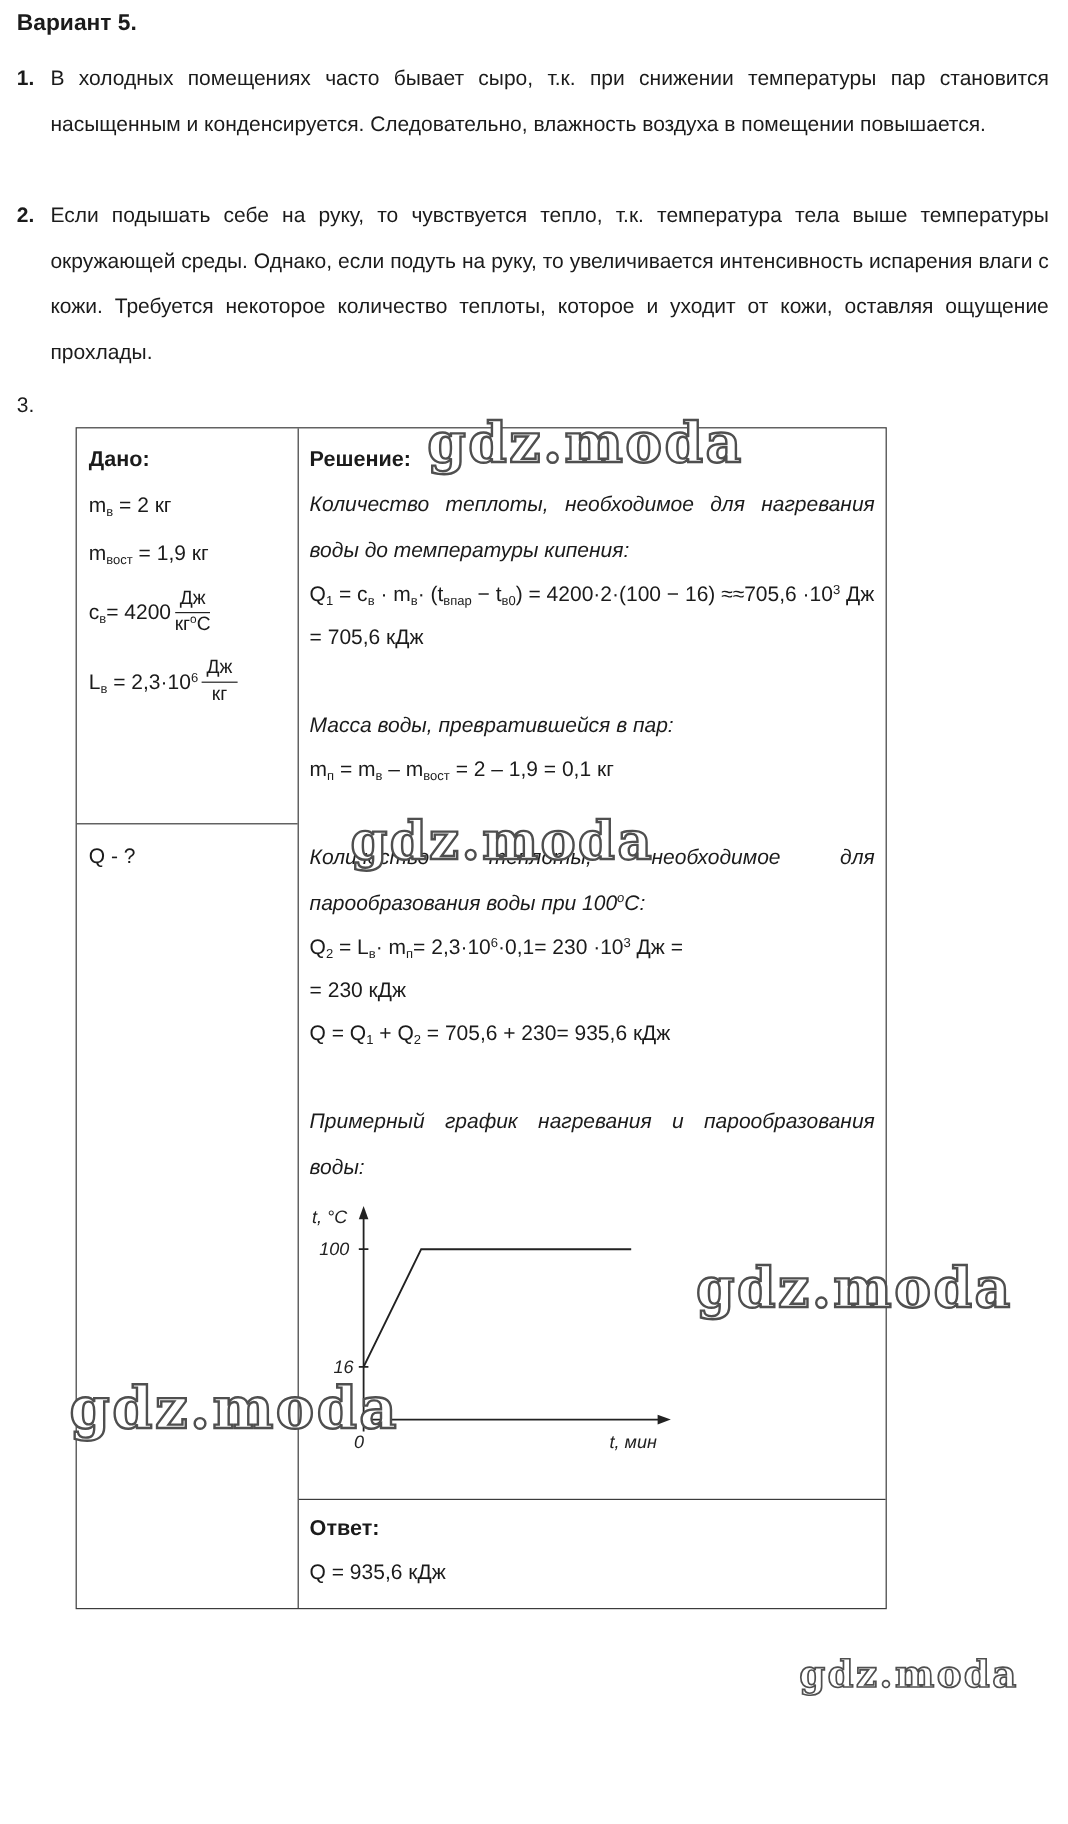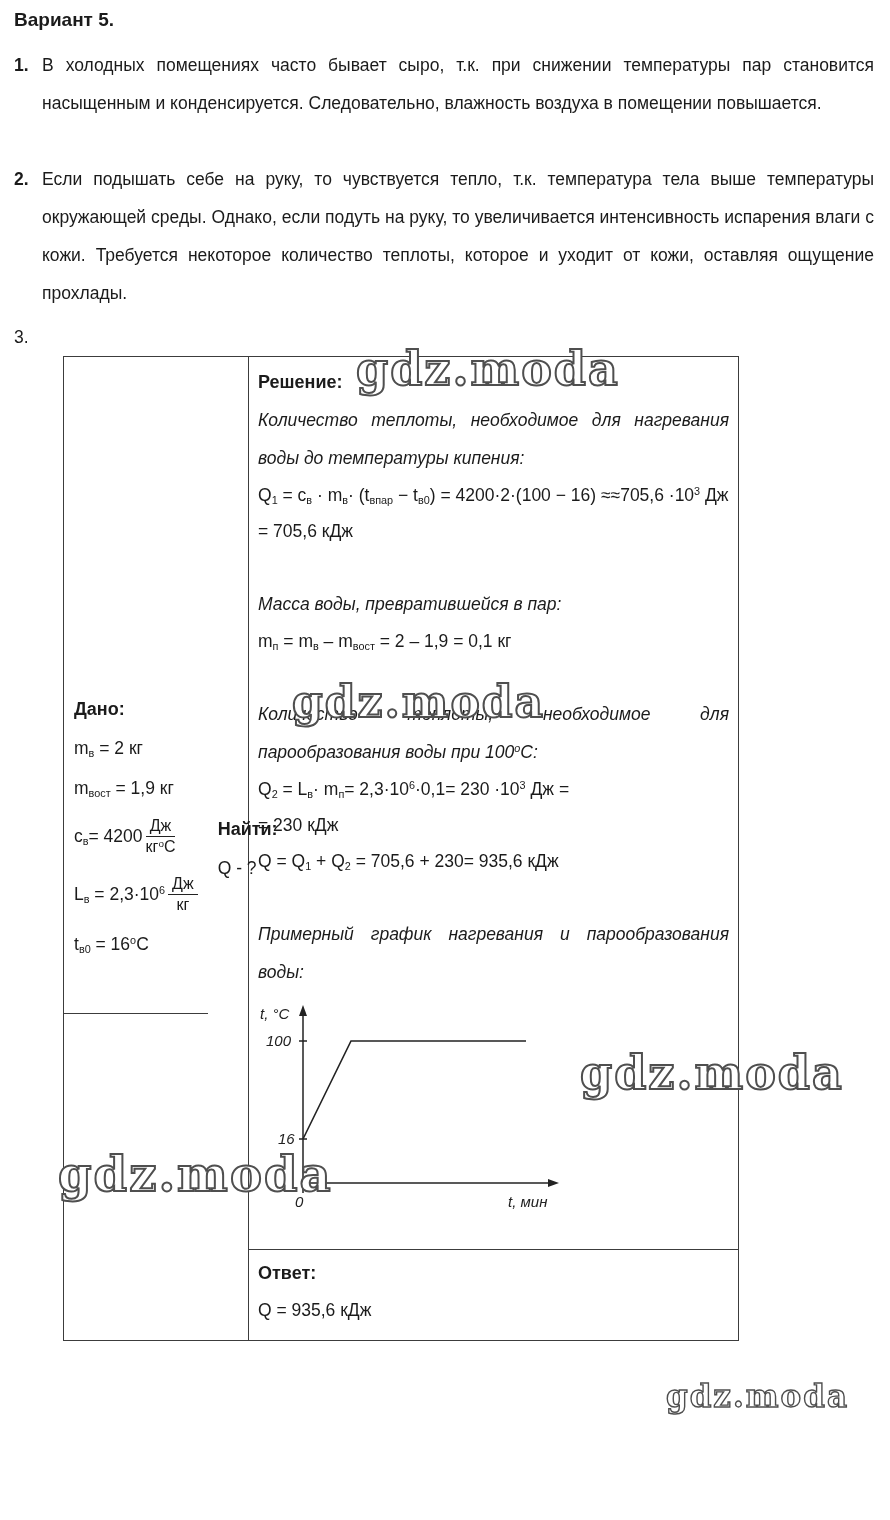--- a/index.html
+++ b/index.html
@@ -20,21 +20,21 @@
   .item-text { flex:1; text-align:justify; line-height:38px; }
 
   .item3-row { font-size:17.5px; line-height:26px; }
 
   .solution-table {
     margin:6px 0 0 49px; width:676px;
     border:1.5px solid #3c3c3c;
     display:flex; align-items:stretch;
     background:#fff;
   }
-  .col-left { width:185px; flex:none; border-right:1.5px solid #3c3c3c; display:flex; flex-direction:row;align-items:center; }
+  .col-left { width:185px; flex:none; border-right:1.5px solid #3c3c3c; display:flex; flex-direction:column; }
   .given { padding:6px 10px 10px; min-height:330px; border-bottom:1.5px solid #3c3c3c; }
   .find  { padding:6px 10px; flex:1; }
   .sec-title { font-weight:bold; font-size:18px; line-height:38px; }
   .gline { font-size:17.5px; line-height:40px; white-space:nowrap; }
   .frac-line { display:flex; align-items:center; height:58px; line-height:normal; }
   .frac { display:inline-block; text-align:center; font-size:16px; line-height:1.15; margin-left:3px; vertical-align:middle; }
   .fnum { display:block; border-bottom:1px solid #222; padding:0 4px 1px; }
   .fden { display:block; padding-top:1px; }
 
   .col-right { flex:1; padding:6px 9px 0; min-width:0; }
@@ -103,24 +103,22 @@
             <span class="fden"><span>кг</span><sup>о</sup><span>С</span></span>
           </span>
         </div>
         <div class="gline frac-line">
           <span><span>L</span><sub>в</sub><span> = 2,3·10</span><sup>6</sup></span>
           <span class="frac">
             <span class="fnum">Дж</span>
             <span class="fden"><span>кг</span></span>
           </span>
         </div>
-        <div class="gline"><span>t</span><sub>в0</sub><span> = 16</span><sup>о</sup><span>С</span></div>
       </div>
       <div class="find">
-        <div class="sec-title">Найти:</div>
         <div class="gline">Q - ?</div>
       </div>
     </div>
 
     <div class="col-right">
       <div class="sec-title">Решение:</div>
       <p class="sol-p">Количество теплоты, необходимое для нагревания воды до температуры кипения:</p>
       <div class="formula"><span>Q</span><sub>1</sub><span> = c</span><sub>в</sub><span> · m</span><sub>в</sub><span>· (t</span><sub>впар</sub><span> − t</span><sub>в0</sub><span>) = 4200·2·(100 − 16) ≈≈705,6 ·10</span><sup>3</sup><span> Дж = 705,6 кДж</span></div>
 
       <p class="sol-p mt">Масса воды, превратившейся в пар:</p>

